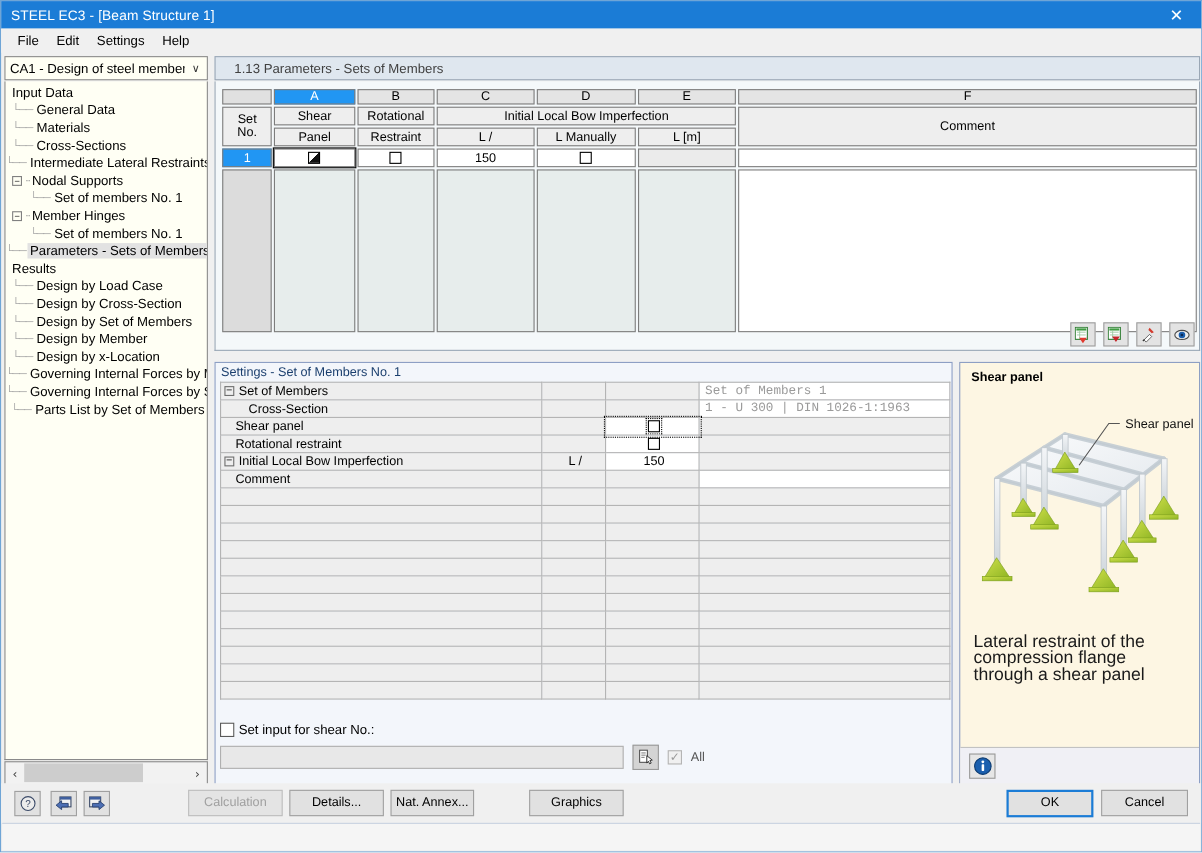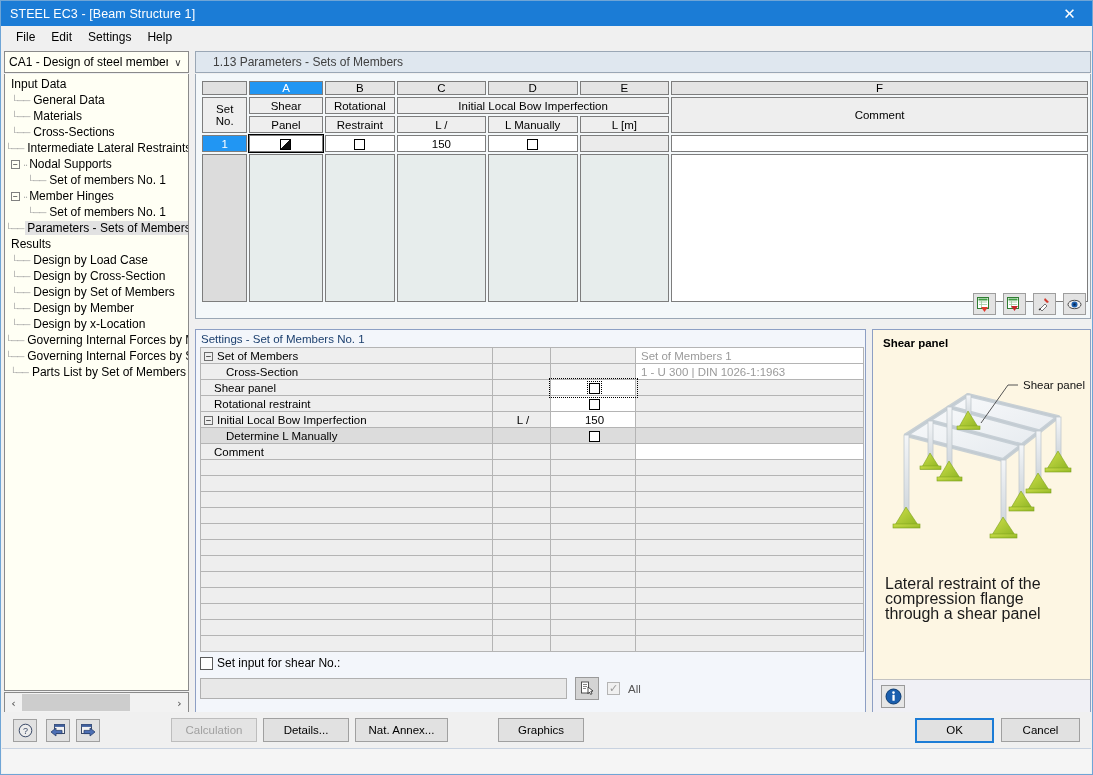--- a/index.html
+++ b/index.html
@@ -136,21 +136,21 @@
   }
   .settbl { border-collapse: collapse; table-layout: fixed; width: 663px; margin-left: 4px; }
   .settbl td {
     height: 16px; border: 1px solid #b4b4b4; padding: 0 0 0 3px;
     font-size: 11.5px; background: #eeeeee; color: #000; white-space: nowrap;
     overflow: hidden;
   }
   .settbl td.c0 { width: 292px; }
   .settbl td.c1 { width: 58px; text-align: center; }
   .settbl td.c2 { width: 85px; text-align: center; background: #ffffff; }
-  .settbl td.c3 { width: 228px; }
+  .settbl td.c3 { width: 228px; font-family: Liberation Mono, monospace; }
   .settbl td.valwhite { background: #ffffff; color: #9a9a9a; padding-left: 5px; }
   .settbl tr.shaded td { background: #dcdcdc; }
   .settbl tr.shaded td.c2 { background: #dcdcdc; }
   .settbl td.c2.empty { background: #eeeeee; }
   .settbl td.c3.white { background:#ffffff; }
   .expander {
     display: inline-flex; align-items: center; justify-content: center;
     width: 9px; height: 9px; border: 1px solid #6e6e6e; background: #eeeeee;
     font-size: 9px; line-height: 8px; font-family: "DejaVu Sans Mono", monospace;
     margin-right: 4px; vertical-align: middle; color: #222;
@@ -489,26 +489,20 @@
           <tr>
             <td class="c0"><span style="display: inline-block; width: 10px;"></span><span>Rotational restraint</span></td>
             <td class="c1"></td>
             <td class="c2"><span class="chkmini"></span></td>
             <td class="c3"></td>
           </tr>
           <tr>
             <td class="c0"><span class="expander">−</span><span>Initial Local Bow Imperfection</span></td>
             <td class="c1">L /</td>
             <td class="c2">150</td>
-            <td class="c3"></td>
-          </tr>
-          <tr class="shaded">
-            <td class="c0"><span class="subtick"></span><span>Determine L Manually</span></td>
-            <td class="c1"></td>
-            <td class="c2"><span class="chkmini"></span></td>
             <td class="c3"></td>
           </tr>
           <tr>
             <td class="c0"><span style="display: inline-block; width: 10px;"></span><span>Comment</span></td>
             <td class="c1"></td>
             <td class="c2 empty"></td>
             <td class="c3 valwhite white"></td>
           </tr>
           <tr>
             <td class="c0"></td>
@@ -707,21 +701,21 @@
     <div class="btn small" style="margin-left:6px">
       <svg width="16" height="15" viewBox="0 0 16 15">
         <rect x="1.5" y="1.5" width="10" height="9" fill="#f2f2f2" stroke="#3b4a68"></rect>
         <rect x="1.5" y="1.5" width="10" height="2.4" fill="#3f5f9e"></rect>
         <path d="M15 9 l-5 -4 v2.4 h-6 v3.2 h6 v2.4 z" fill="#4d6fb4" stroke="#28406e" stroke-width="0.8"></path>
       </svg>
     </div>
 
     <div class="btn disabled" style="margin-left:71px; width:86px">Calculation</div>
     <div class="btn" style="margin-left:6px; width:86px">Details...</div>
-    <div class="btn" style="margin-left:6px; width:93px">Nat. Annex...</div>
+    <div class="btn" style="margin-left:6px; width:76px">Nat. Annex...</div>
     <div class="btn" style="margin-left:50px; width:86px">Graphics</div>
 
     <div class="btn default" style="margin-left:auto; width:79px; height:25px">OK</div>
     <div class="btn" style="margin-left:7px; margin-right:12px; width:79px">Cancel</div>
   </div>
 
   <div class="statusbar"></div>
 </div>
 
 </body></html>

